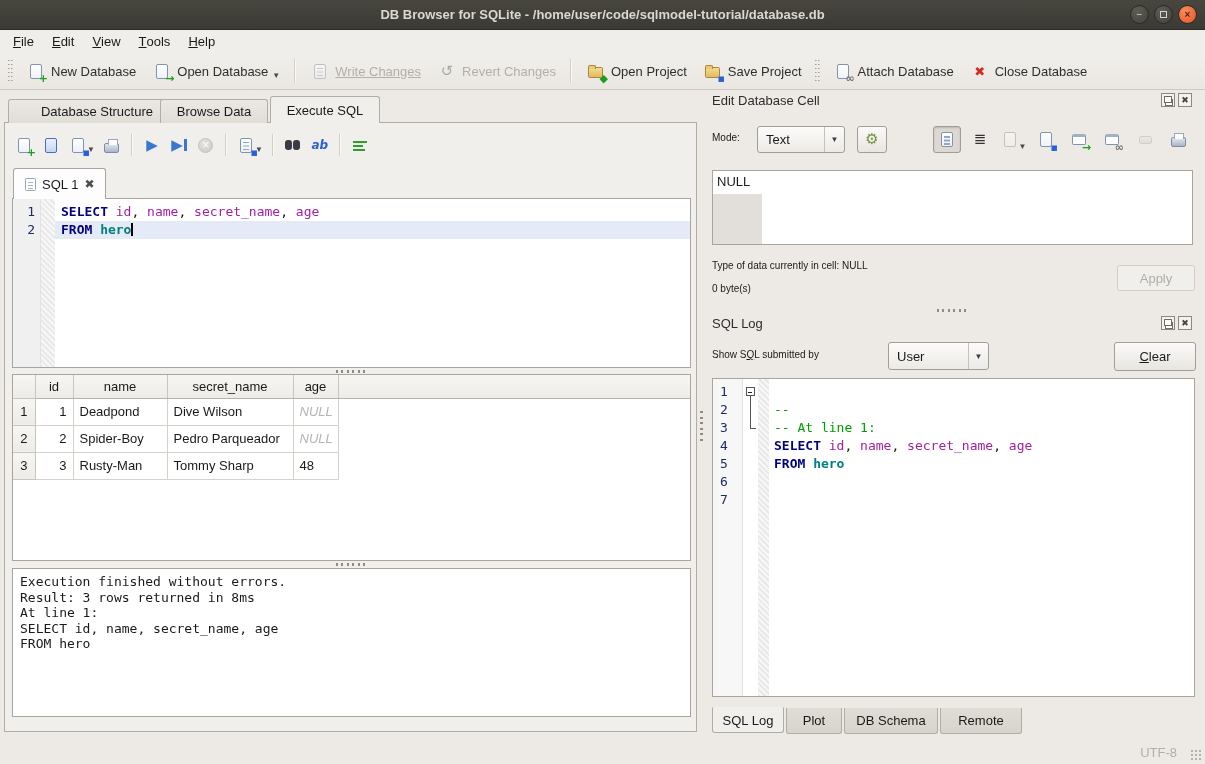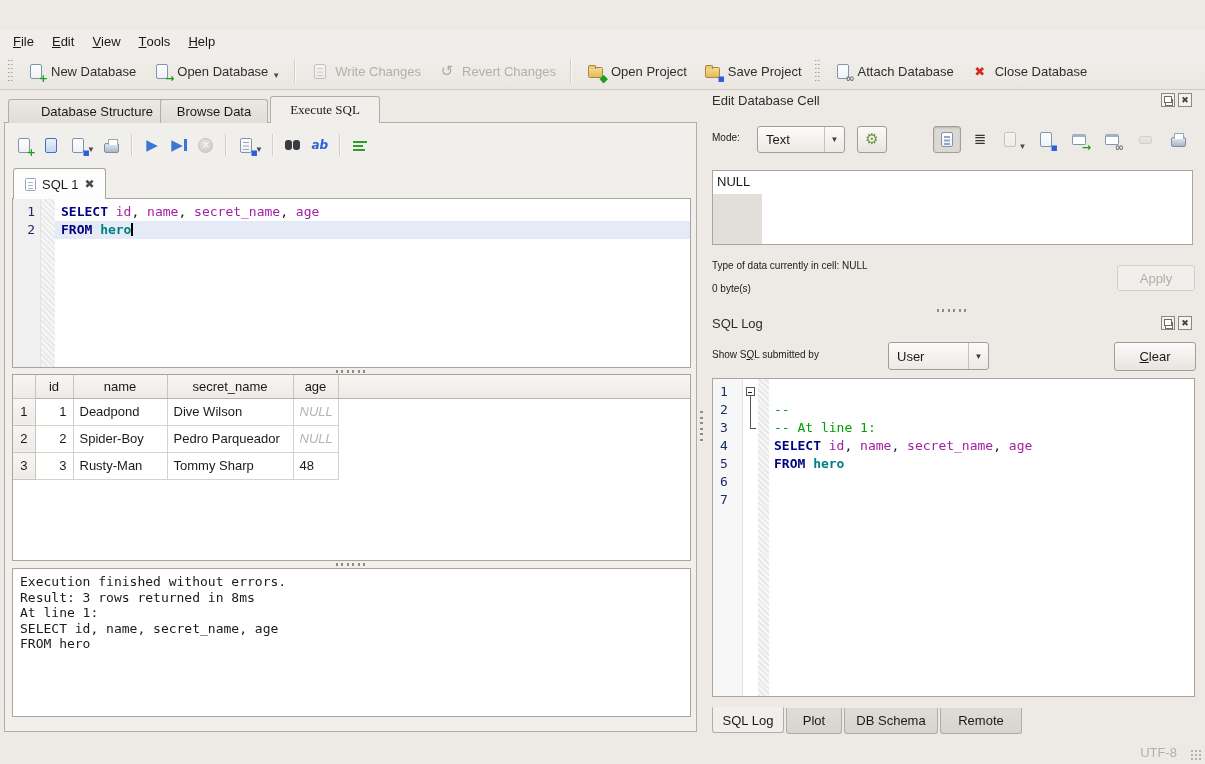--- a/index.html
+++ b/index.html
@@ -162,20 +162,30 @@
 #statusbar{position:absolute;left:0;top:740px;width:1205px;height:24px;display:flex;align-items:center;justify-content:flex-end}
 #encoding{color:#b3afa8;margin-right:28px}
 #grip{position:absolute;right:3px;bottom:3px;width:12px;height:12px;
  background:radial-gradient(circle,#b5b1aa 1px,transparent 1.2px);background-size:4px 4px}
 </style>
 </head>
 <body>
 
 <div id="app">
 
+  <div id="titlebar">
+    <span class="title">DB Browser for SQLite - /home/user/code/sqlmodel-tutorial/database.db</span>
+    <div id="win-controls">
+      <div class="winbtn">−</div>
+      <div class="winbtn">
+          <span class="sq"></span>
+        </div>
+      <div class="winbtn close">×</div>
+    </div>
+  </div>
 
   <div id="menubar">
       <div class="menu-item"><u>F</u>ile</div>
       <div class="menu-item"><u>E</u>dit</div>
       <div class="menu-item"><u>V</u>iew</div>
       <div class="menu-item"><u>T</u>ools</div>
       <div class="menu-item"><u>H</u>elp</div>
     </div>
 
   <div id="toolbar">
@@ -189,21 +199,21 @@
       </button>
       <button class="tb-btn" style="border: none; background: transparent; font: inherit;">
         <span class="icn">
           <span class="b-doc"></span>
           <span class="badge" style="color: rgb(24, 160, 24);">→</span>
         </span>
         <span>Open Database</span>
         <span class="tbcaret">▼</span>
       </button>
       <div class="tb-sep"></div>
-      <button class="tb-btn disabled" style="border: none; background: transparent; font: inherit;">
+      <button class="tb-btn disabled" style="border: none; background: transparent; font: inherit; text-decoration: underline;">
         <span class="icn disabled">
           <span class="b-doc lines"></span>
         </span>
         <span>Write Changes</span>
       </button>
       <button class="tb-btn disabled" style="border: none; background: transparent; font: inherit;">
         <span class="icn disabled">
           <span class="glyph" style="color: rgb(90, 90, 90); font-size: 15px;">↺</span>
         </span>
         <span>Revert Changes</span>
@@ -501,21 +511,21 @@
     <span id="encoding">UTF-8</span>
     <div id="grip"></div>
   </div>
 
 <div class="tab" style="left: 8px; width: 178px; top: 99px; height: 24px;">
       <span>Database Structure</span>
     </div>
     <div class="tab" style="left: 160px; width: 108px; top: 99px; height: 24px;">
       <span>Browse Data</span>
     </div>
-    <div class="tab active" style="left: 270px; width: 110px; top: 96px; height: 27px; font-family: Liberation Serif, serif;">
+    <div class="tab active" style="left: 270px; width: 110px; top: 96px; height: 27px;">
       <span>Execute SQL</span>
     </div>
     <div class="stab active" style="left: 712px; width: 72px;">
       <span>SQL Log</span>
     </div>
     <div class="stab" style="left: 786px; width: 56px;">
       <span>Plot</span>
     </div>
     <div class="stab" style="left: 844px; width: 94px;">
       <span>DB Schema</span>

